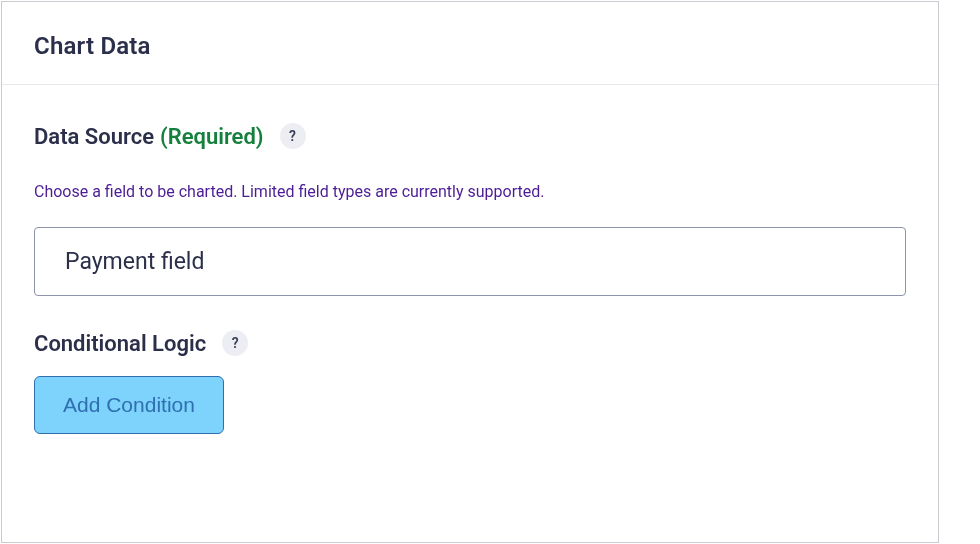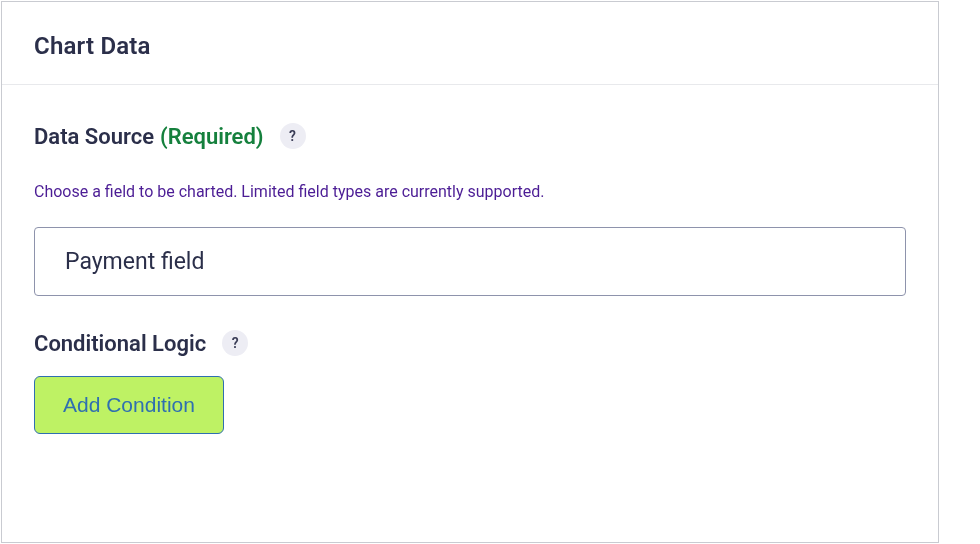--- a/index.html
+++ b/index.html
@@ -105,21 +105,21 @@
       font-weight: 600;
       color: #2b2f4a;
     }
 
     .outline-button {
       display: inline-flex;
       align-items: center;
       justify-content: center;
       border: 1.5px solid #2f6fb0;
       color: #2f6fb0;
-      background: #bef264;
+      background: #7dd3fc;
       border-radius: 6px;
       padding: 16px 28px;
       font-size: 21px;
       font-weight: 500;
       cursor: pointer;
     }
   </style>
 </head>
 <body>
 

